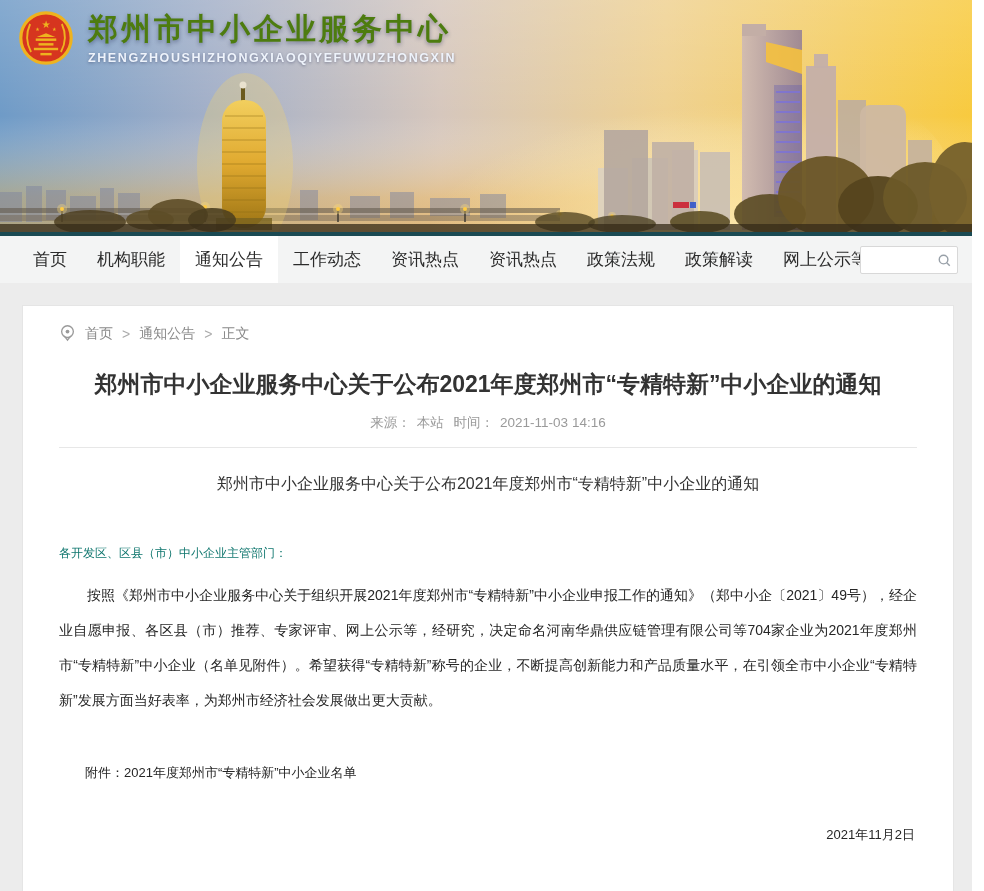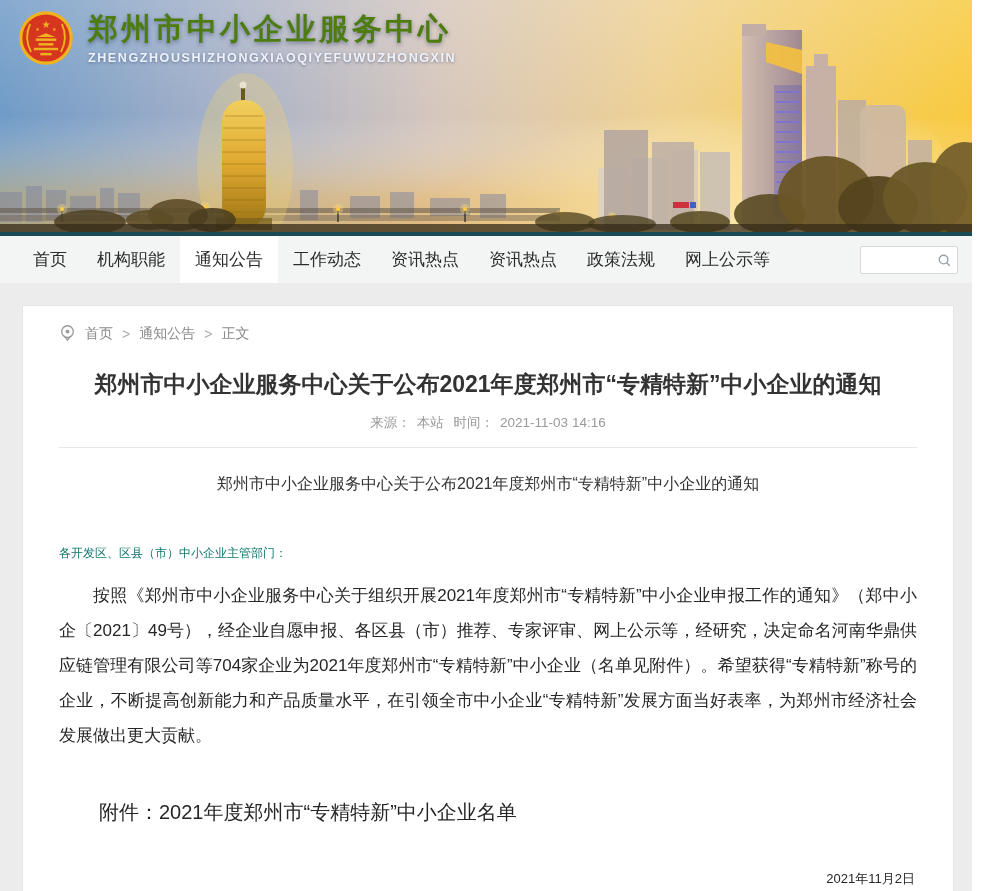--- a/index.html
+++ b/index.html
@@ -37,23 +37,23 @@
   .breadcrumb .pin{width:17px;height:19px;display:flex;align-items:center;}
   .breadcrumb a{color:#8a8a8a;text-decoration:none;cursor:pointer;}
   .breadcrumb .sep{color:#aaa;}
   .art-title{margin:24px 8px 0 8px;text-align:center;font-size:23px;line-height:34px;
              font-weight:700;color:#333;}
   .art-meta{margin-top:13px;text-align:center;font-size:13.5px;color:#9a9a9a;}
   .art-meta span{margin:0 3px;}
   .divider{border:none;border-top:1px solid #e7e7e7;margin:15px 0 0 0;}
   .body-heading{margin-top:26px;text-align:center;font-size:16px;color:#333;font-weight:400;}
   .salutation{margin-top:50px;font-size:12px;color:#0f766e;}
-  .paragraph{margin-top:16px;font-size:17px;color:#262626;line-height:35px;
+  .paragraph{margin-top:16px;font-size:14px;color:#262626;line-height:35px;
              text-indent:2em;text-align:justify;}
-  .attachment{margin-top:46px;font-size:20px;color:#262626;text-indent:2em;}
+  .attachment{margin-top:46px;font-size:13px;color:#262626;text-indent:2em;}
   .sign-date{margin-top:44px;text-align:right;font-size:13px;color:#262626;padding-right:2px;}
 </style>
 </head>
 <body>
 
 <div class="page">
 
   <header class="banner">
     <svg class="sky" viewBox="0 0 978 232" preserveAspectRatio="none">
       <defs>
@@ -219,20 +219,21 @@
   </header>
 
   <nav class="nav">
     <a>首页</a>
     <a>机构职能</a>
     <a class="active">通知公告</a>
     <a>工作动态</a>
     <a>资讯热点</a>
     <a>资讯热点</a>
     <a>政策法规</a>
+    <a>政策解读</a>
     <a>网上公示等</a>
     <div class="searchbox">
       <input value="" style="">
       <span class="mag">
         <svg viewBox="0 0 16 16" width="15" height="15">
           <circle cx="7" cy="7" r="4.6" fill="none" stroke="#98a0a8" stroke-width="1.5"></circle>
           <line x1="10.4" y1="10.4" x2="13.6" y2="13.6" stroke="#98a0a8" stroke-width="1.5"></line>
         </svg>
       </span>
     </div>

